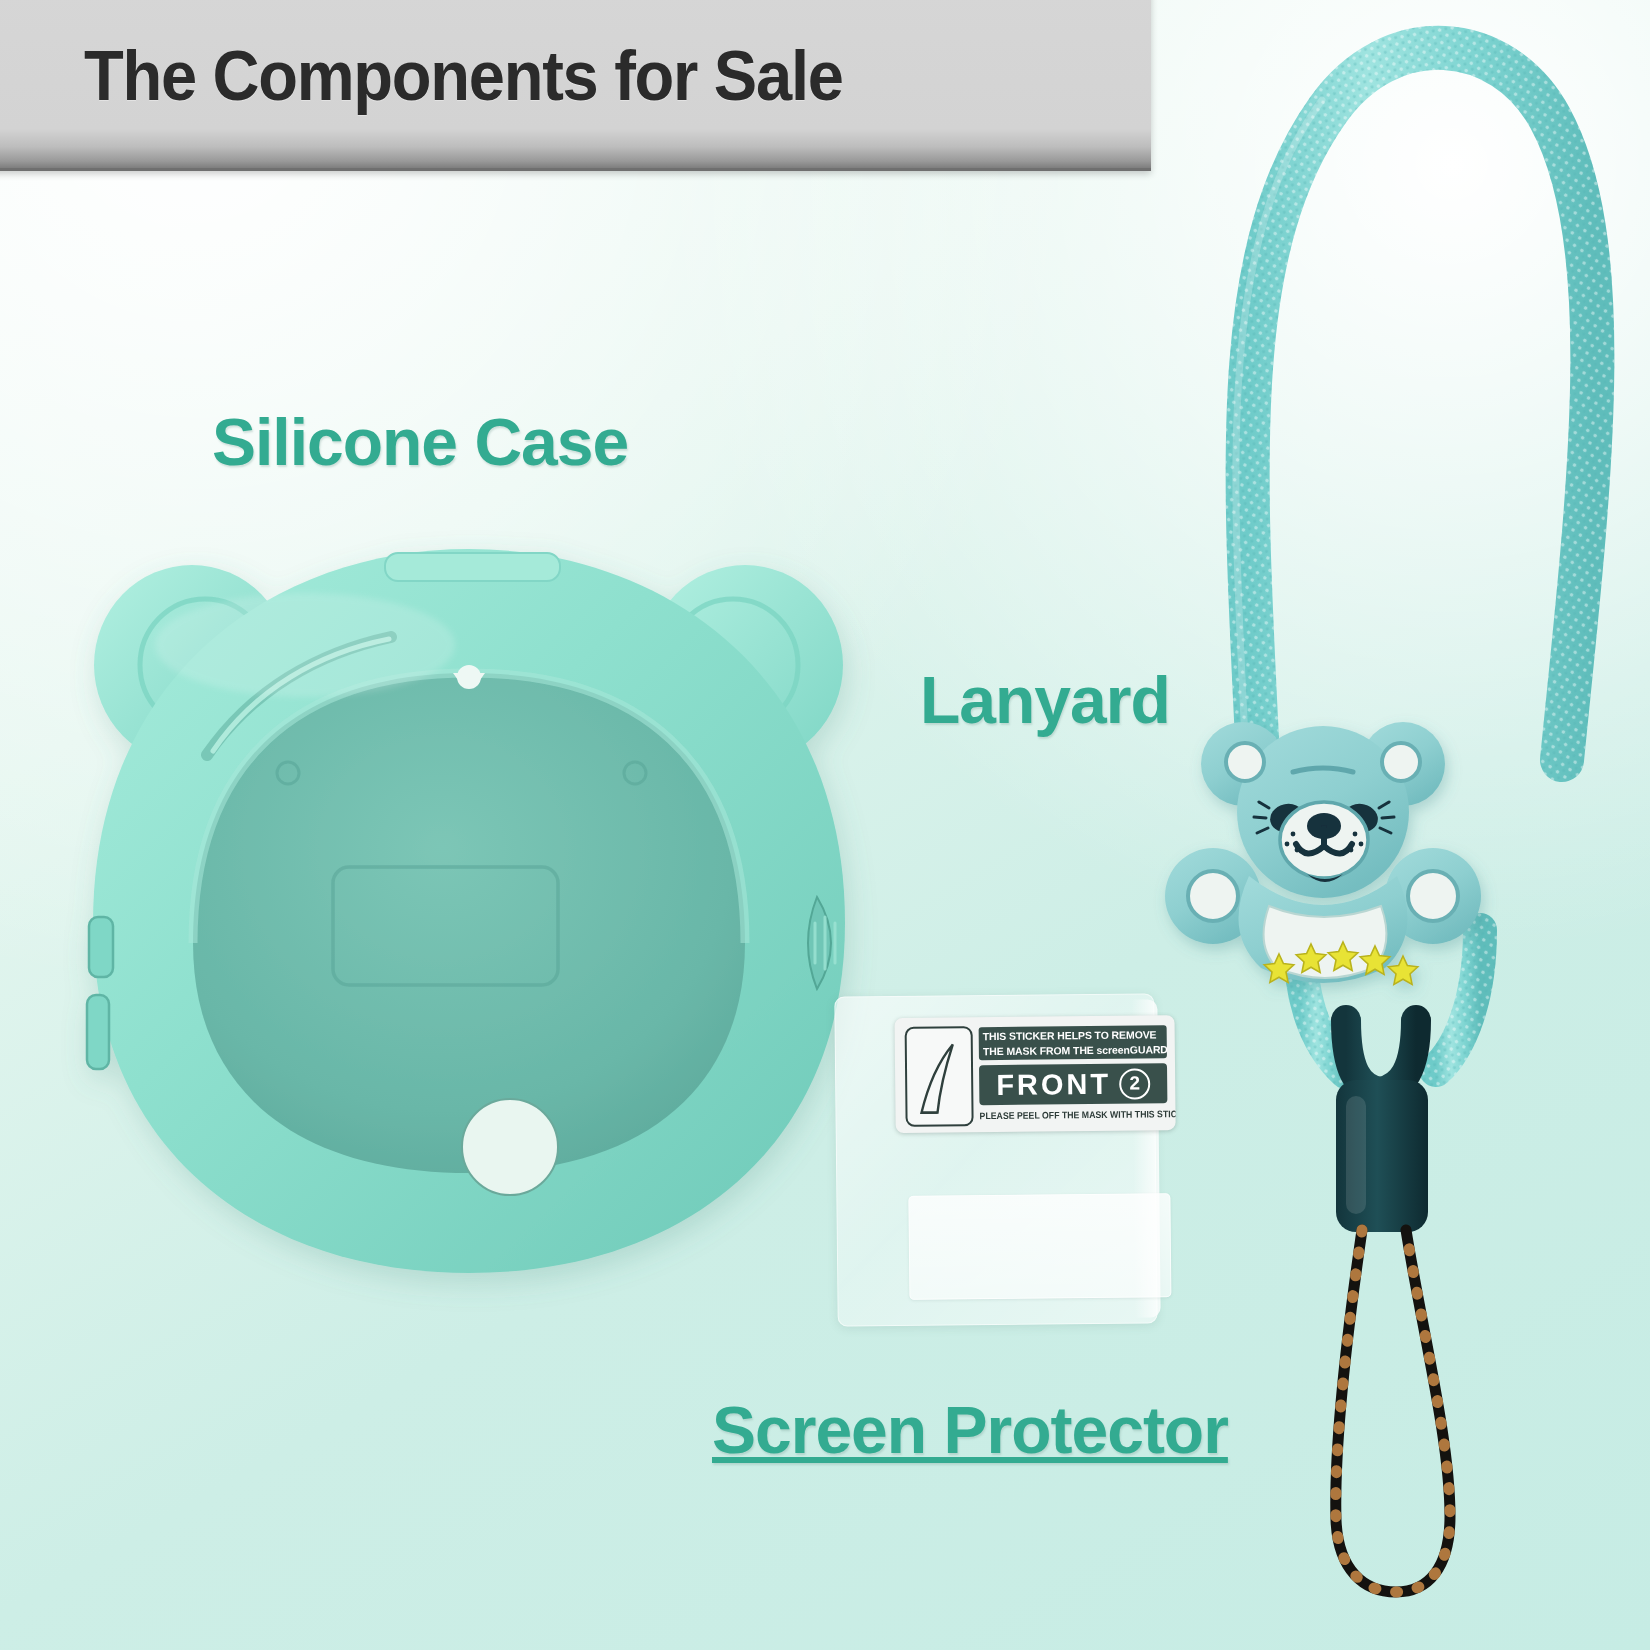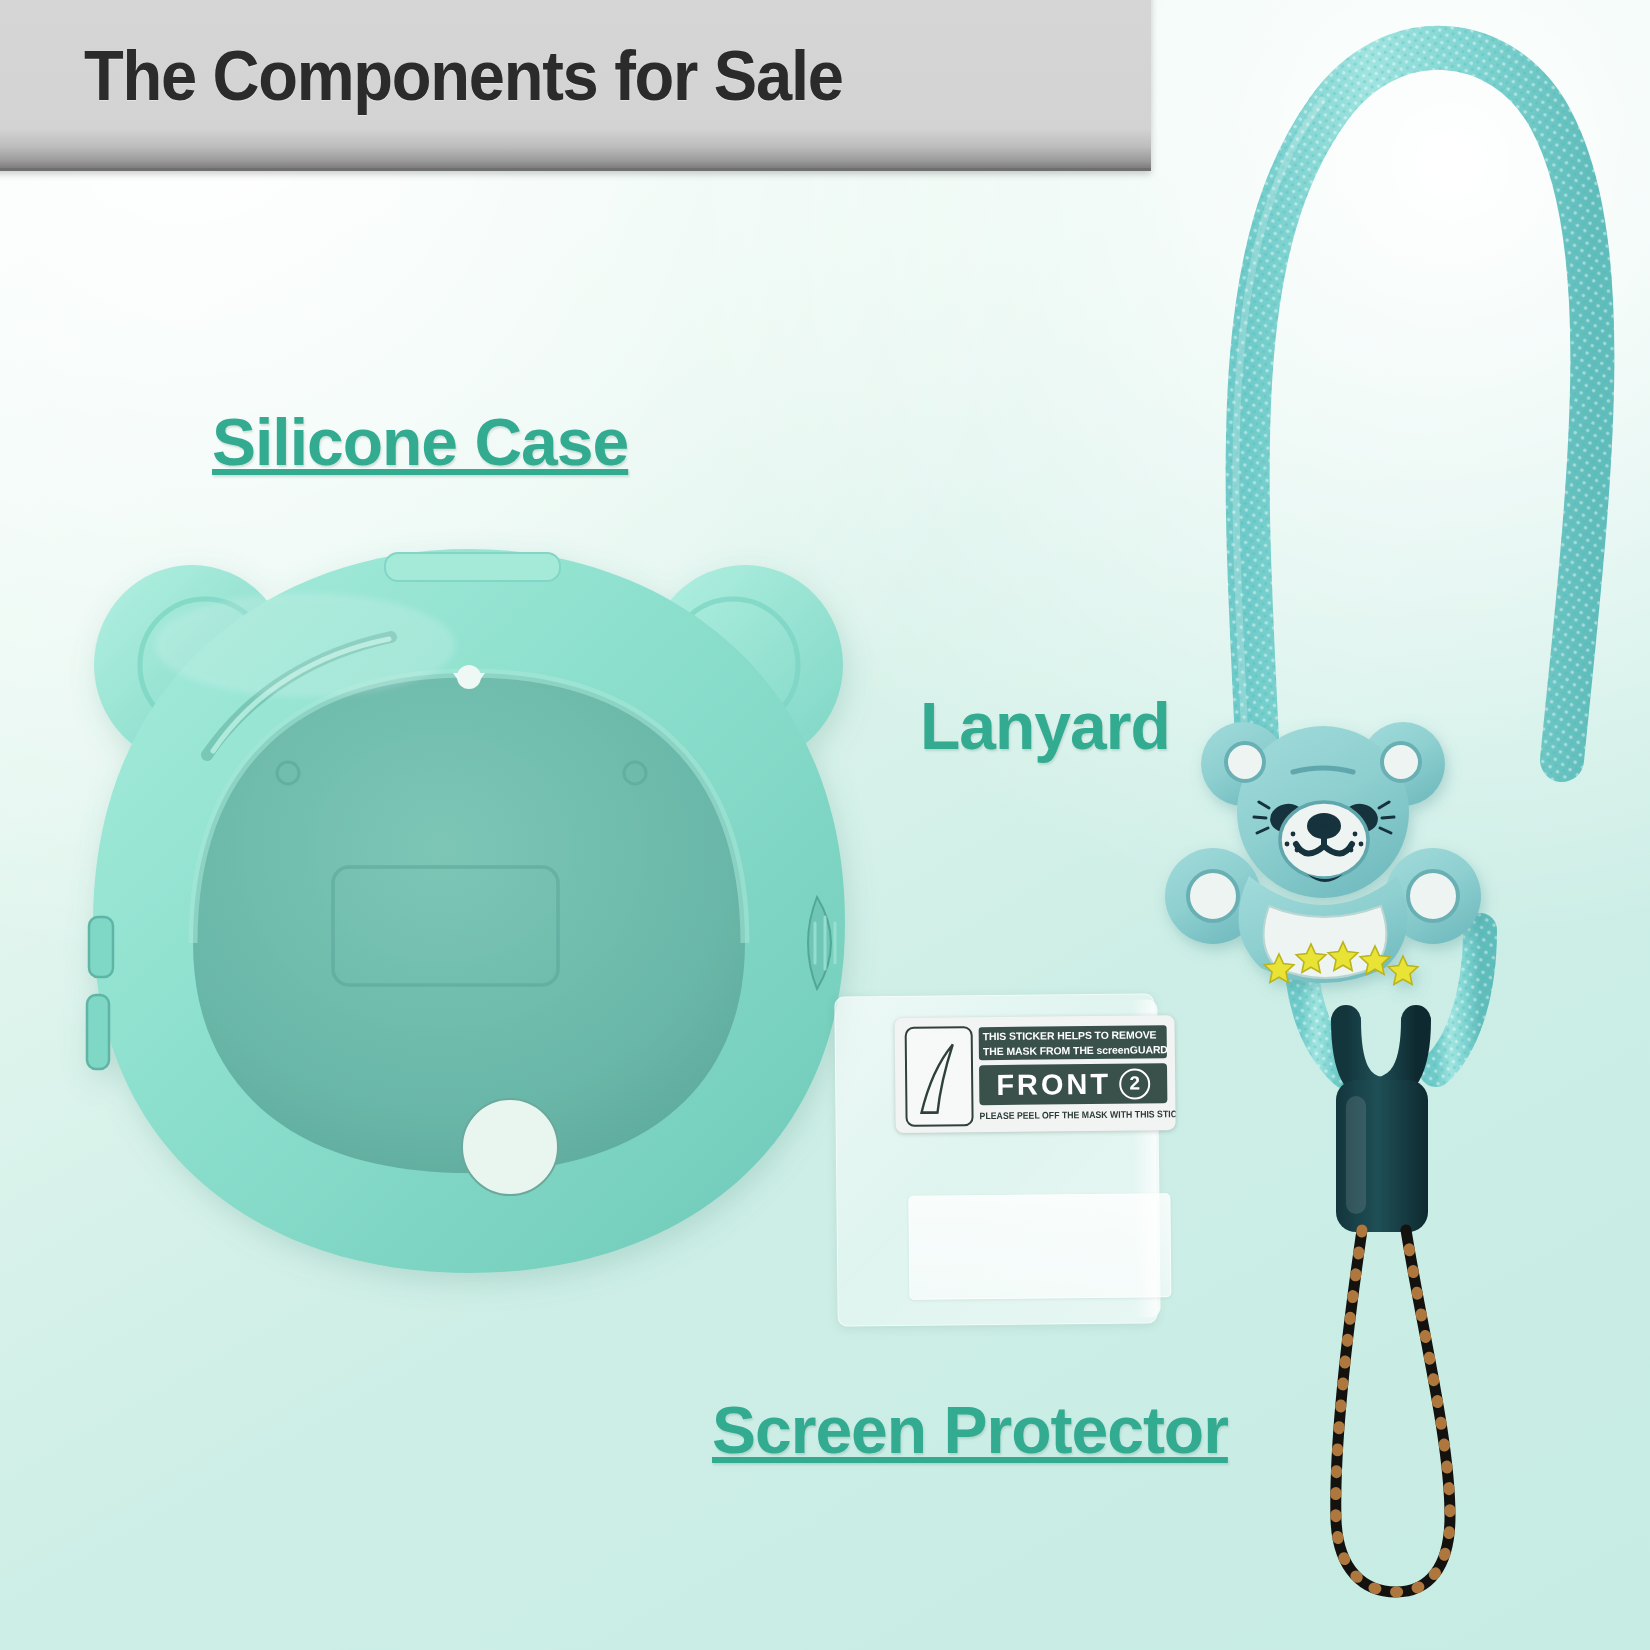--- a/index.html
+++ b/index.html
@@ -32,22 +32,22 @@
     white-space:nowrap;
     text-shadow:0 1px 0 rgba(255,255,255,.35);
   }
 
   
   .plabel{
     position:absolute;font-weight:bold;color:#33ab91;
     white-space:nowrap;letter-spacing:-1px;
     text-shadow:1px 2px 2px rgba(120,160,150,.30);
   }
-  #label-silicone{left:212px;top:404px;font-size:66px;text-decoration:underline;}
-  #label-lanyard{left:920px;top:662px;font-size:66px;margin-top:26px;}
+  #label-silicone{left:212px;top:404px;font-size:66px;}
+  #label-lanyard{left:920px;top:662px;font-size:66px;}
   #label-screen{left:712px;top:1392px;font-size:66px;text-decoration:underline;}
 
   
   #case-wrap{position:absolute;left:55px;top:525px;width:830px;height:770px;}
   #case-wrap svg{display:block;overflow:visible;}
 
   
   #protector{
     position:absolute;left:836px;top:995px;width:320px;height:330px;
     border-radius:10px;

